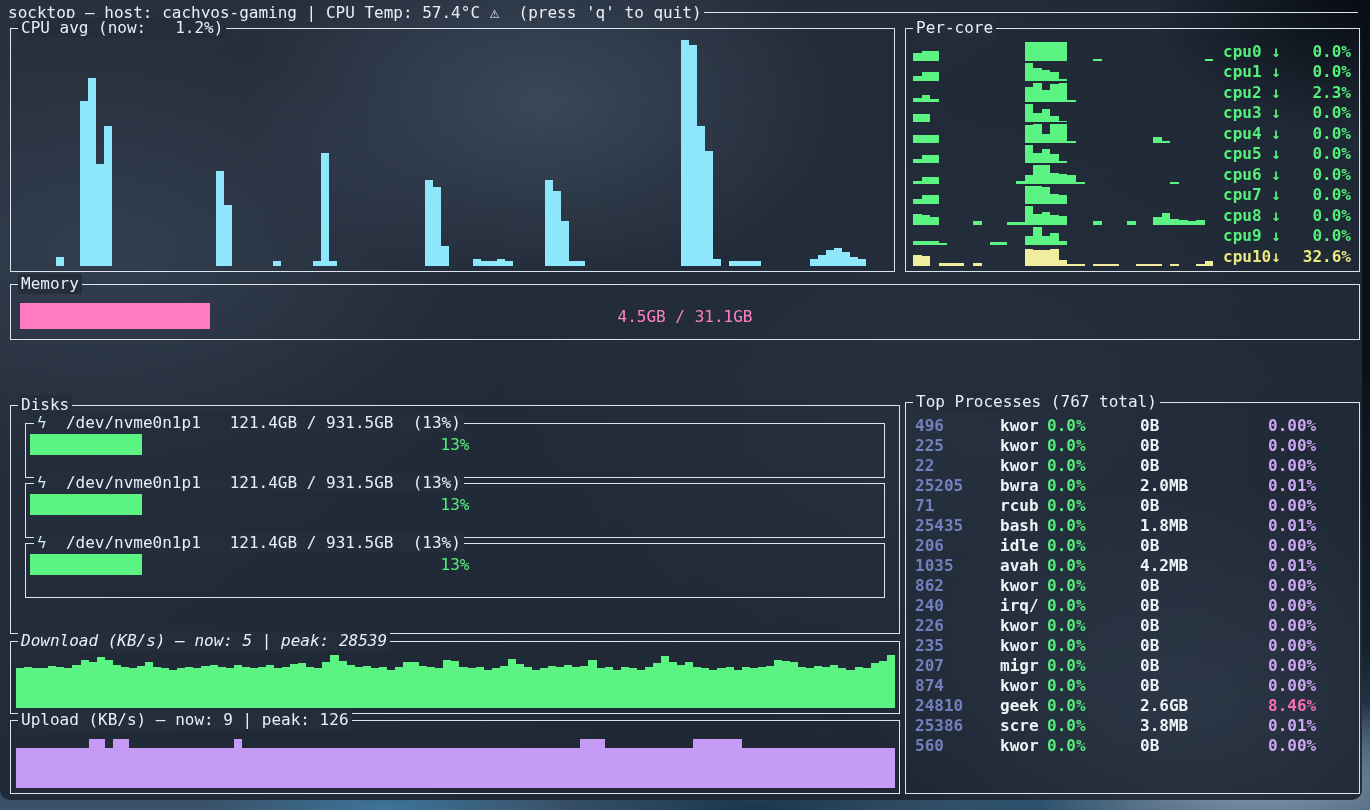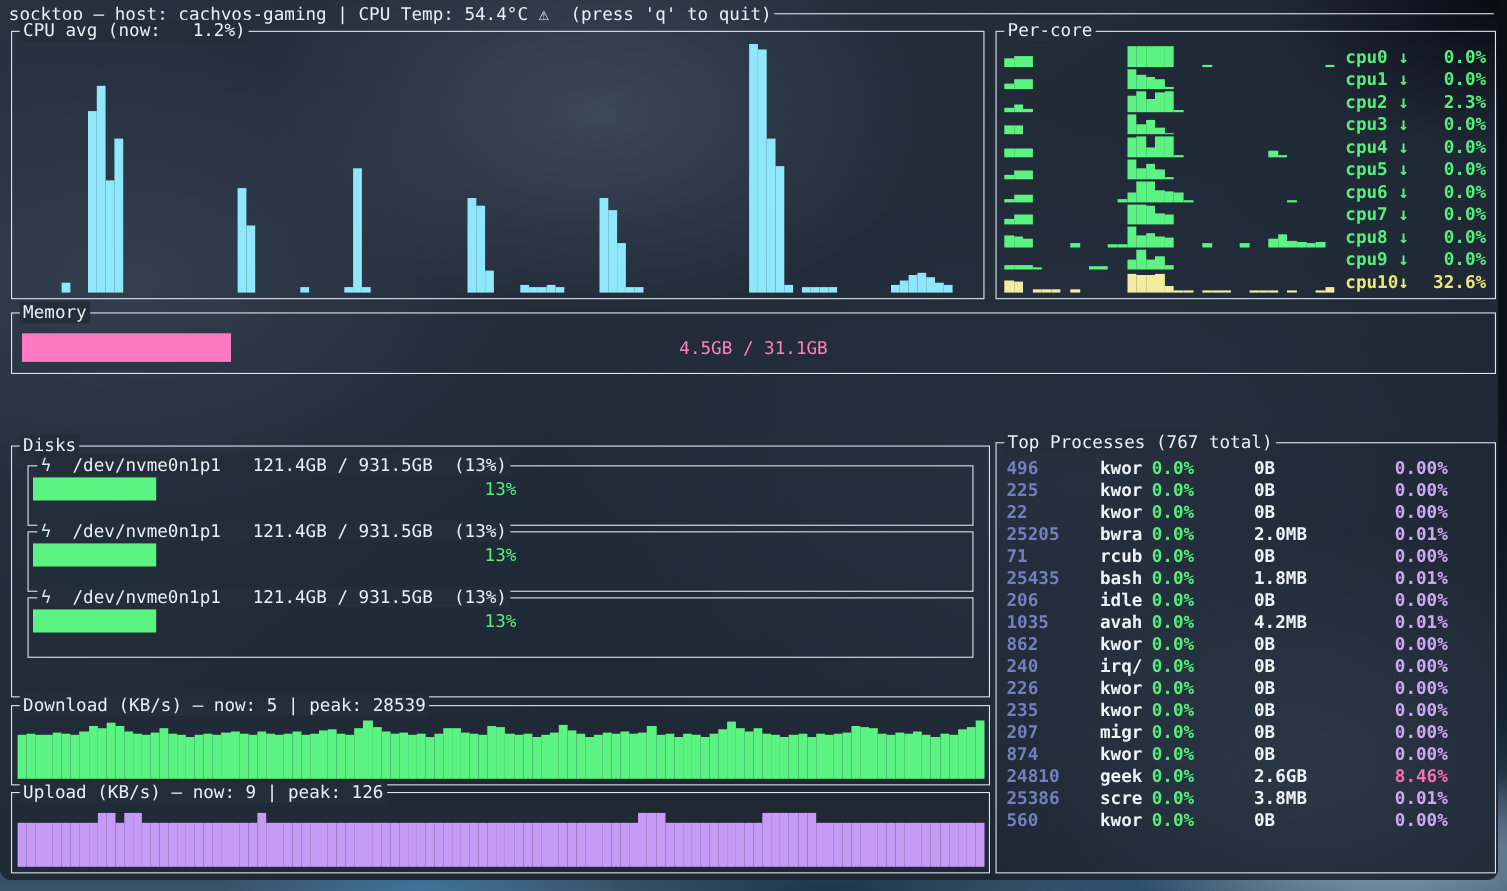--- a/index.html
+++ b/index.html
@@ -63,21 +63,21 @@
   .prow.header > div{color:#86ebee;}
   .prow .hl{color:#f86eb6;} .ty{color:#eae680;} .tp{color:#ff80c2;}
 </style>
 </head>
 <body>
 
 <div id="screen">
   <div id="terminal">
 
     <div class="titlebar">
-      <span>socktop — host: cachyos-gaming | CPU Temp: 54.4°C ⚠  (press 'q' to quit)</span>
+      <span>socktop — host: cachyos-gaming | CPU Temp: 57.4°C ⚠  (press 'q' to quit)</span>
       <div class="hline"></div>
     </div>
 
     <div class="panel" style="left:10px;top:28px;width:883px;height:242px;">
       <div class="ptitle">CPU avg (now:   1.2%)</div>
       <div class="chart" style="left:5px;right:5px;top:11px;bottom:5px;" id="cpu-chart">
           <div class="bar" style="height: 0%; background: rgb(142, 231, 250);"></div>
           <div class="bar" style="height: 0%; background: rgb(142, 231, 250);"></div>
           <div class="bar" style="height: 0%; background: rgb(142, 231, 250);"></div>
           <div class="bar" style="height: 0%; background: rgb(142, 231, 250);"></div>
@@ -658,21 +658,21 @@
             <div class="disk-pct">13%</div>
           </div>
           <div class="disk-box" style="top: 137px;">
             <div class="disk-title"><span class="zap">ϟ</span>  /dev/nvme0n1p1   121.4GB / 931.5GB  (13%)</div>
             <div class="disk-fill" style="width: 13%;"></div>
             <div class="disk-pct">13%</div>
           </div>
         </div>
     </div>
 
-    <div class="panel" style="left:10px;top:641px;width:888px;height:71px;">
+    <div class="panel" style="left:10px;top:641px;width:888px;height:71px;font-style:italic;">
       <div class="ptitle">Download (KB/s) — now: 5 | peak: 28539</div>
       <div class="chart" style="left:5px;right:5px;top:11px;bottom:5px;" id="dl-chart">
           <div class="bar" style="height: 72%; background: rgb(91, 243, 130);"></div>
           <div class="bar" style="height: 75%; background: rgb(91, 243, 130);"></div>
           <div class="bar" style="height: 73%; background: rgb(91, 243, 130);"></div>
           <div class="bar" style="height: 72%; background: rgb(91, 243, 130);"></div>
           <div class="bar" style="height: 76%; background: rgb(91, 243, 130);"></div>
           <div class="bar" style="height: 74%; background: rgb(91, 243, 130);"></div>
           <div class="bar" style="height: 72%; background: rgb(91, 243, 130);"></div>
           <div class="bar" style="height: 78%; background: rgb(91, 243, 130);"></div>

